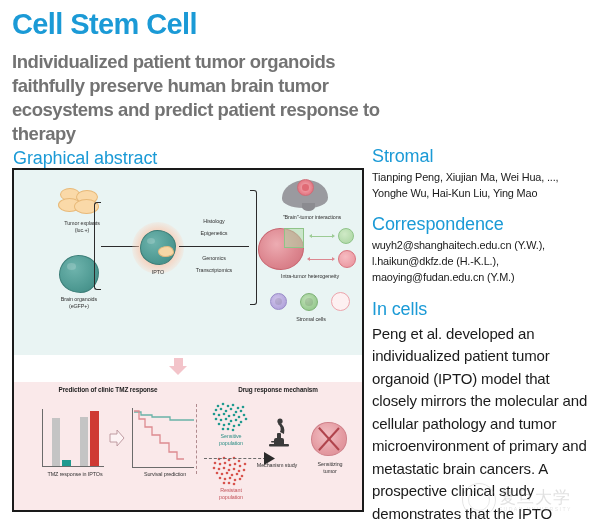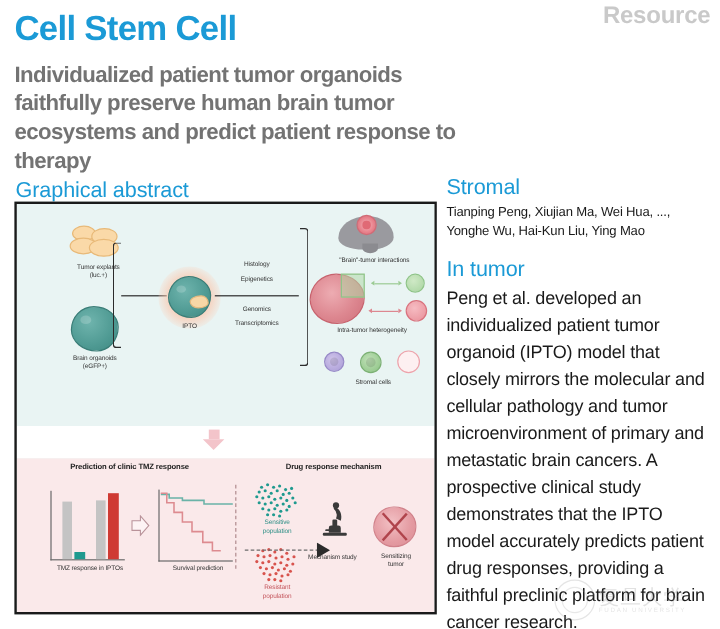--- a/index.html
+++ b/index.html
@@ -195,21 +195,20 @@
     letter-spacing:1px; line-height:1; white-space:nowrap;
   }
   .wm-en { font-size:5.2px; color:#9a9a9a; letter-spacing:1.4px; white-space:nowrap; }
 </style>
 </head>
 <body>
 
 <div class="page">
 
   <div class="journal-title">Cell Stem Cell</div>
-  <div class="article-type">Resource</div>
 
   <h1 class="paper-title">Individualized patient tumor organoids faithfully preserve human brain tumor ecosystems and predict patient response to therapy</h1>
 
   <div class="sec-head" id="graphical-abstract-heading">Graphical abstract</div>
 
   <div class="fig-frame">
 
     <div class="panel-top">
 
       <div class="tumor-explants">
@@ -413,23 +412,27 @@
     </div>
   </div>
 
   <div class="right-col">
 
     <div class="blk">
       <span class="sec-head">Stromal</span>
       <div class="body-text">Tianping Peng, Xiujian Ma, Wei Hua, ..., Yonghe Wu, Hai-Kun Liu, Ying Mao</div>
     </div>
 
+    <div class="blk">
+      <span class="sec-head">Correspondence</span>
+      <div class="body-text">wuyh2@shanghaitech.edu.cn (Y.W.), l.haikun@dkfz.de (H.-K.L.), maoying@fudan.edu.cn (Y.M.)</div>
+    </div>
 
     <div class="blk brief">
-      <span class="sec-head">In tumor</span>
+      <span class="sec-head">In cells</span>
       <div class="body-text">Peng et al. developed an individualized patient tumor organoid (IPTO) model that closely mirrors the molecular and cellular pathology and tumor microenvironment of primary and metastatic brain cancers. A prospective clinical study demonstrates that the IPTO model accurately predicts patient drug responses, providing a faithful preclinic platform for brain cancer research.</div>
     </div>
   </div>
 
   <div class="watermark">
     <div class="wm-seal"></div>
     <div>
       <div class="wm-cn">复旦大学</div>
       <div class="wm-en">FUDAN  UNIVERSITY</div>
     </div>

